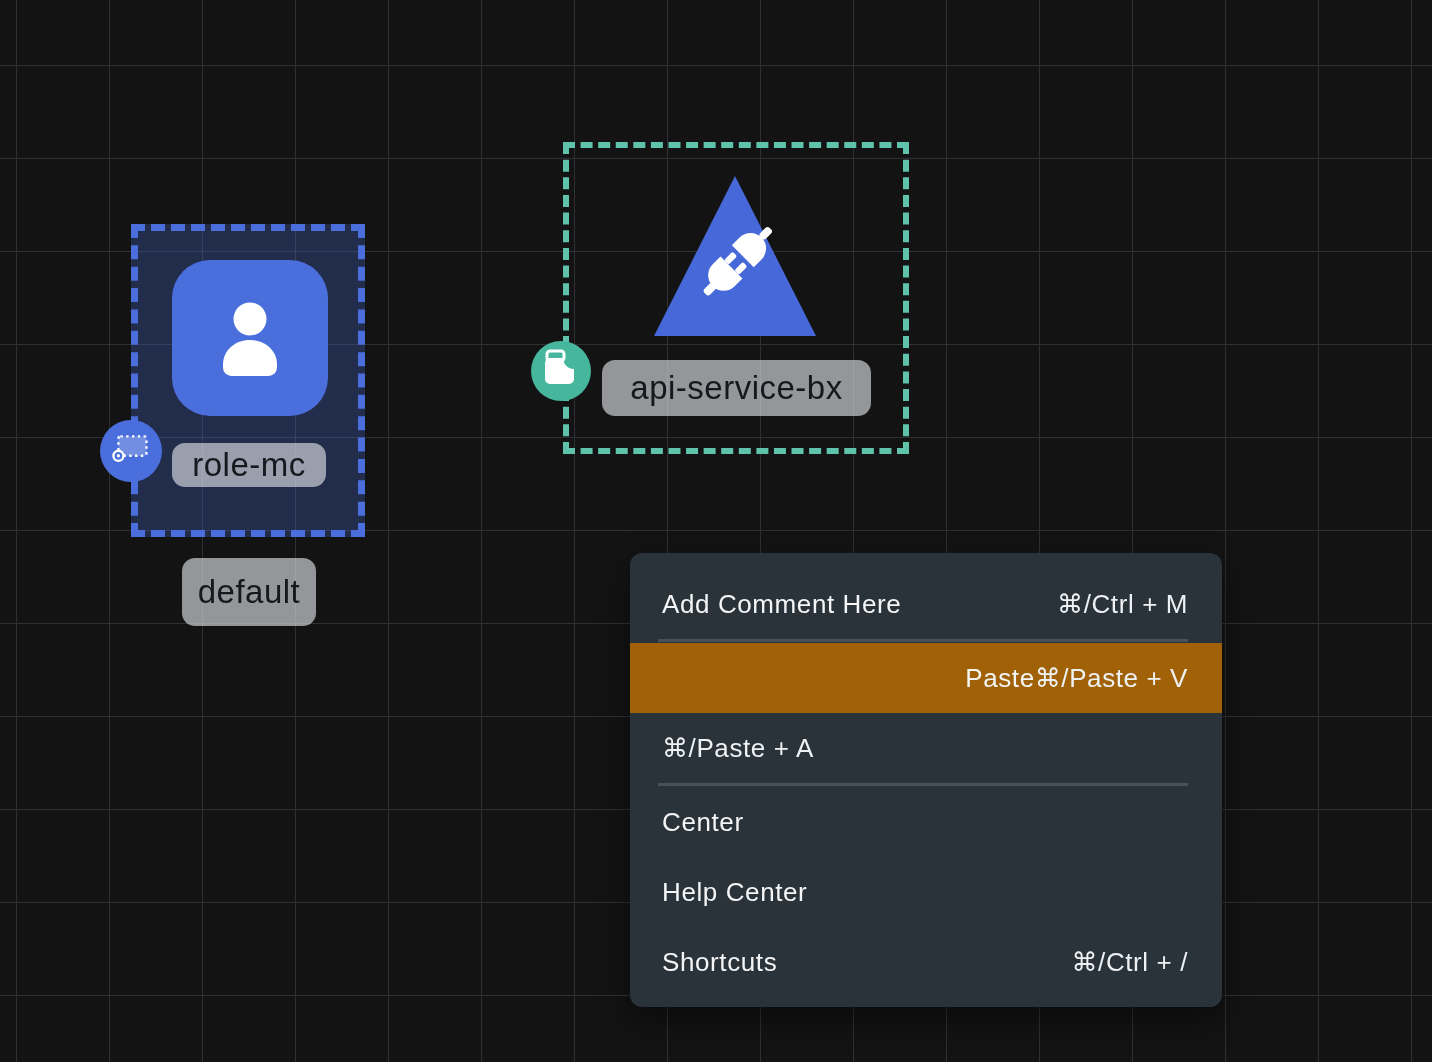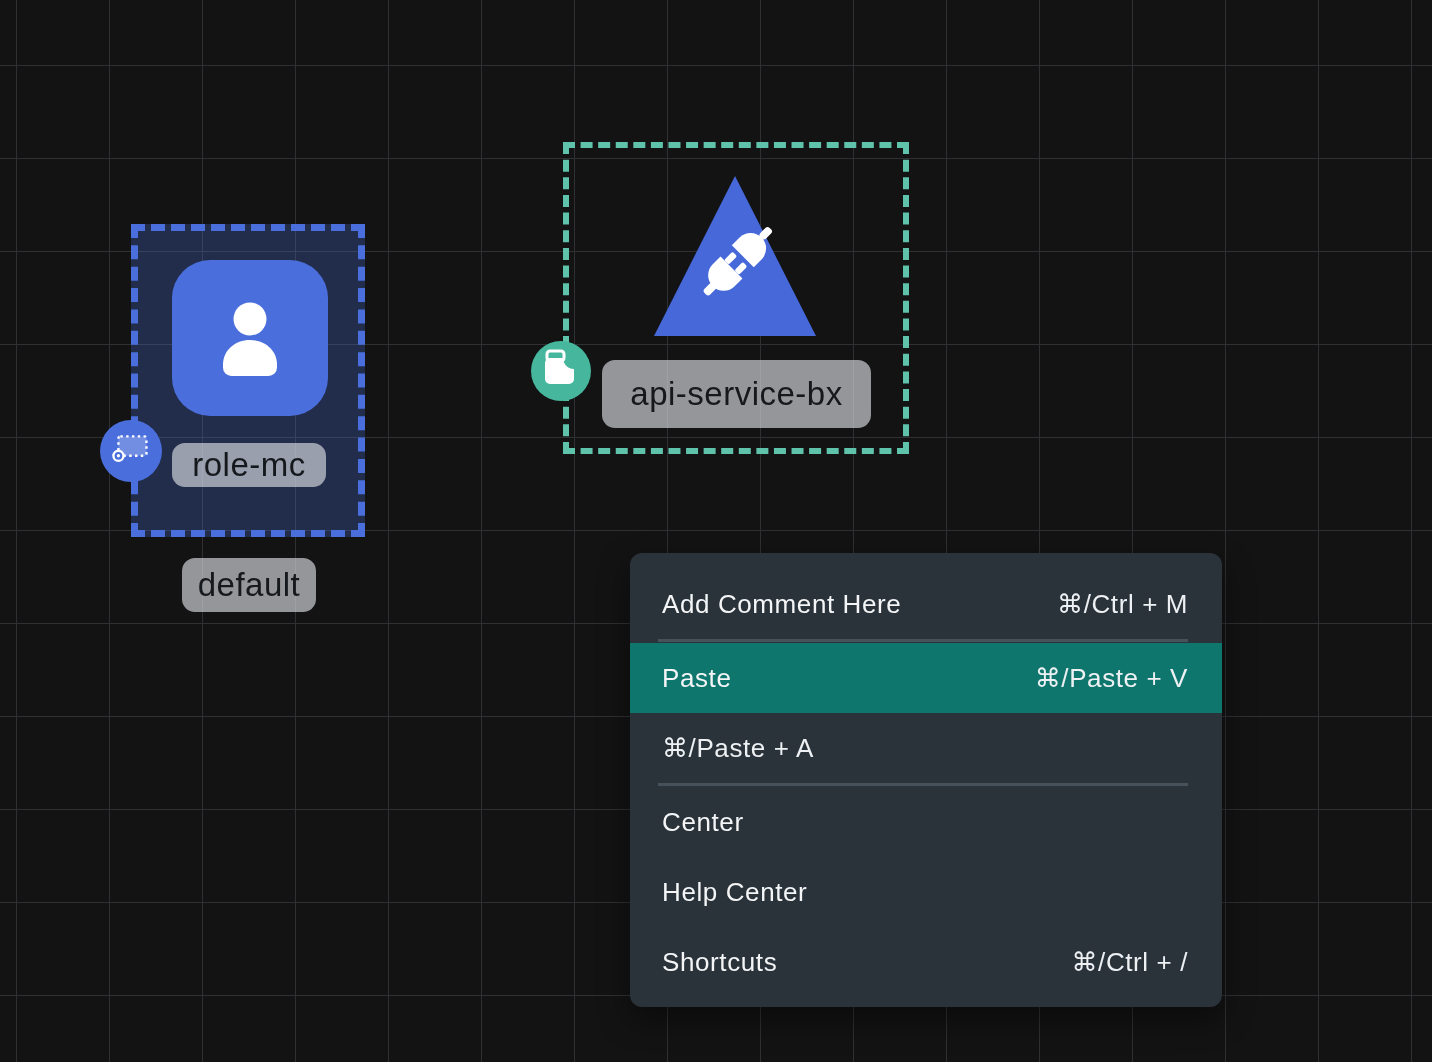--- a/index.html
+++ b/index.html
@@ -22,22 +22,22 @@
   .role-square{
     position:absolute;left:172px;top:260px;width:156px;height:156px;
     background:#4a6fdc;border-radius:38px;display:flex;align-items:center;justify-content:center;
   }
   .node-label{
     position:absolute;display:flex;align-items:center;justify-content:center;
     background:rgba(224,227,231,0.63);border-radius:13px;
     color:#15181c;font-size:33px;letter-spacing:0.5px;white-space:nowrap;
   }
   .label-role{left:172px;top:443px;width:154px;height:44px;}
-  .label-default{left:182px;top:558px;width:134px;height:54px;}
-  .label-api{left:602px;top:360px;width:269px;height:68px;}
+  .label-default{left:182px;top:558px;width:134px;height:68px;}
+  .label-api{left:602px;top:360px;width:269px;height:56px;}
   .badge{
     position:absolute;border-radius:50%;display:flex;align-items:center;justify-content:center;
   }
   .badge-role{left:100px;top:420px;width:62px;height:62px;background:#4a6fdc;}
   .badge-api{left:531px;top:341px;width:60px;height:60px;background:#46b79c;}
   
   .sel-api{
     position:absolute;left:563px;top:142px;width:346px;height:312px;
     border:6px dashed #5fc3ab;background:transparent;
   }
@@ -47,21 +47,21 @@
     position:absolute;left:630px;top:553px;width:592px;
     background:#2a323a;border-radius:12px;padding:16px 0 10px 0;
     box-shadow:0 12px 32px rgba(0,0,0,0.45);
   }
   .menu-item{
     height:70px;display:flex;align-items:center;justify-content:space-between;
     padding:0 34px 0 32px;color:#f3f5f6;font-size:26px;letter-spacing:0.6px;
     cursor:default;
   }
   .menu-item .shortcut{color:#eef1f3;}
-  .menu-item.highlight{background:#0f766e;}
+  .menu-item.highlight{background:#a16207;justify-content:flex-end;}
   .menu-divider{height:3px;background:#46525b;margin:0 34px 1px 28px;border:none;}
 </style>
 </head>
 <body>
 
 <div class="stage">
 
   <div class="sel-role"></div>
 
   <div class="role-square">

